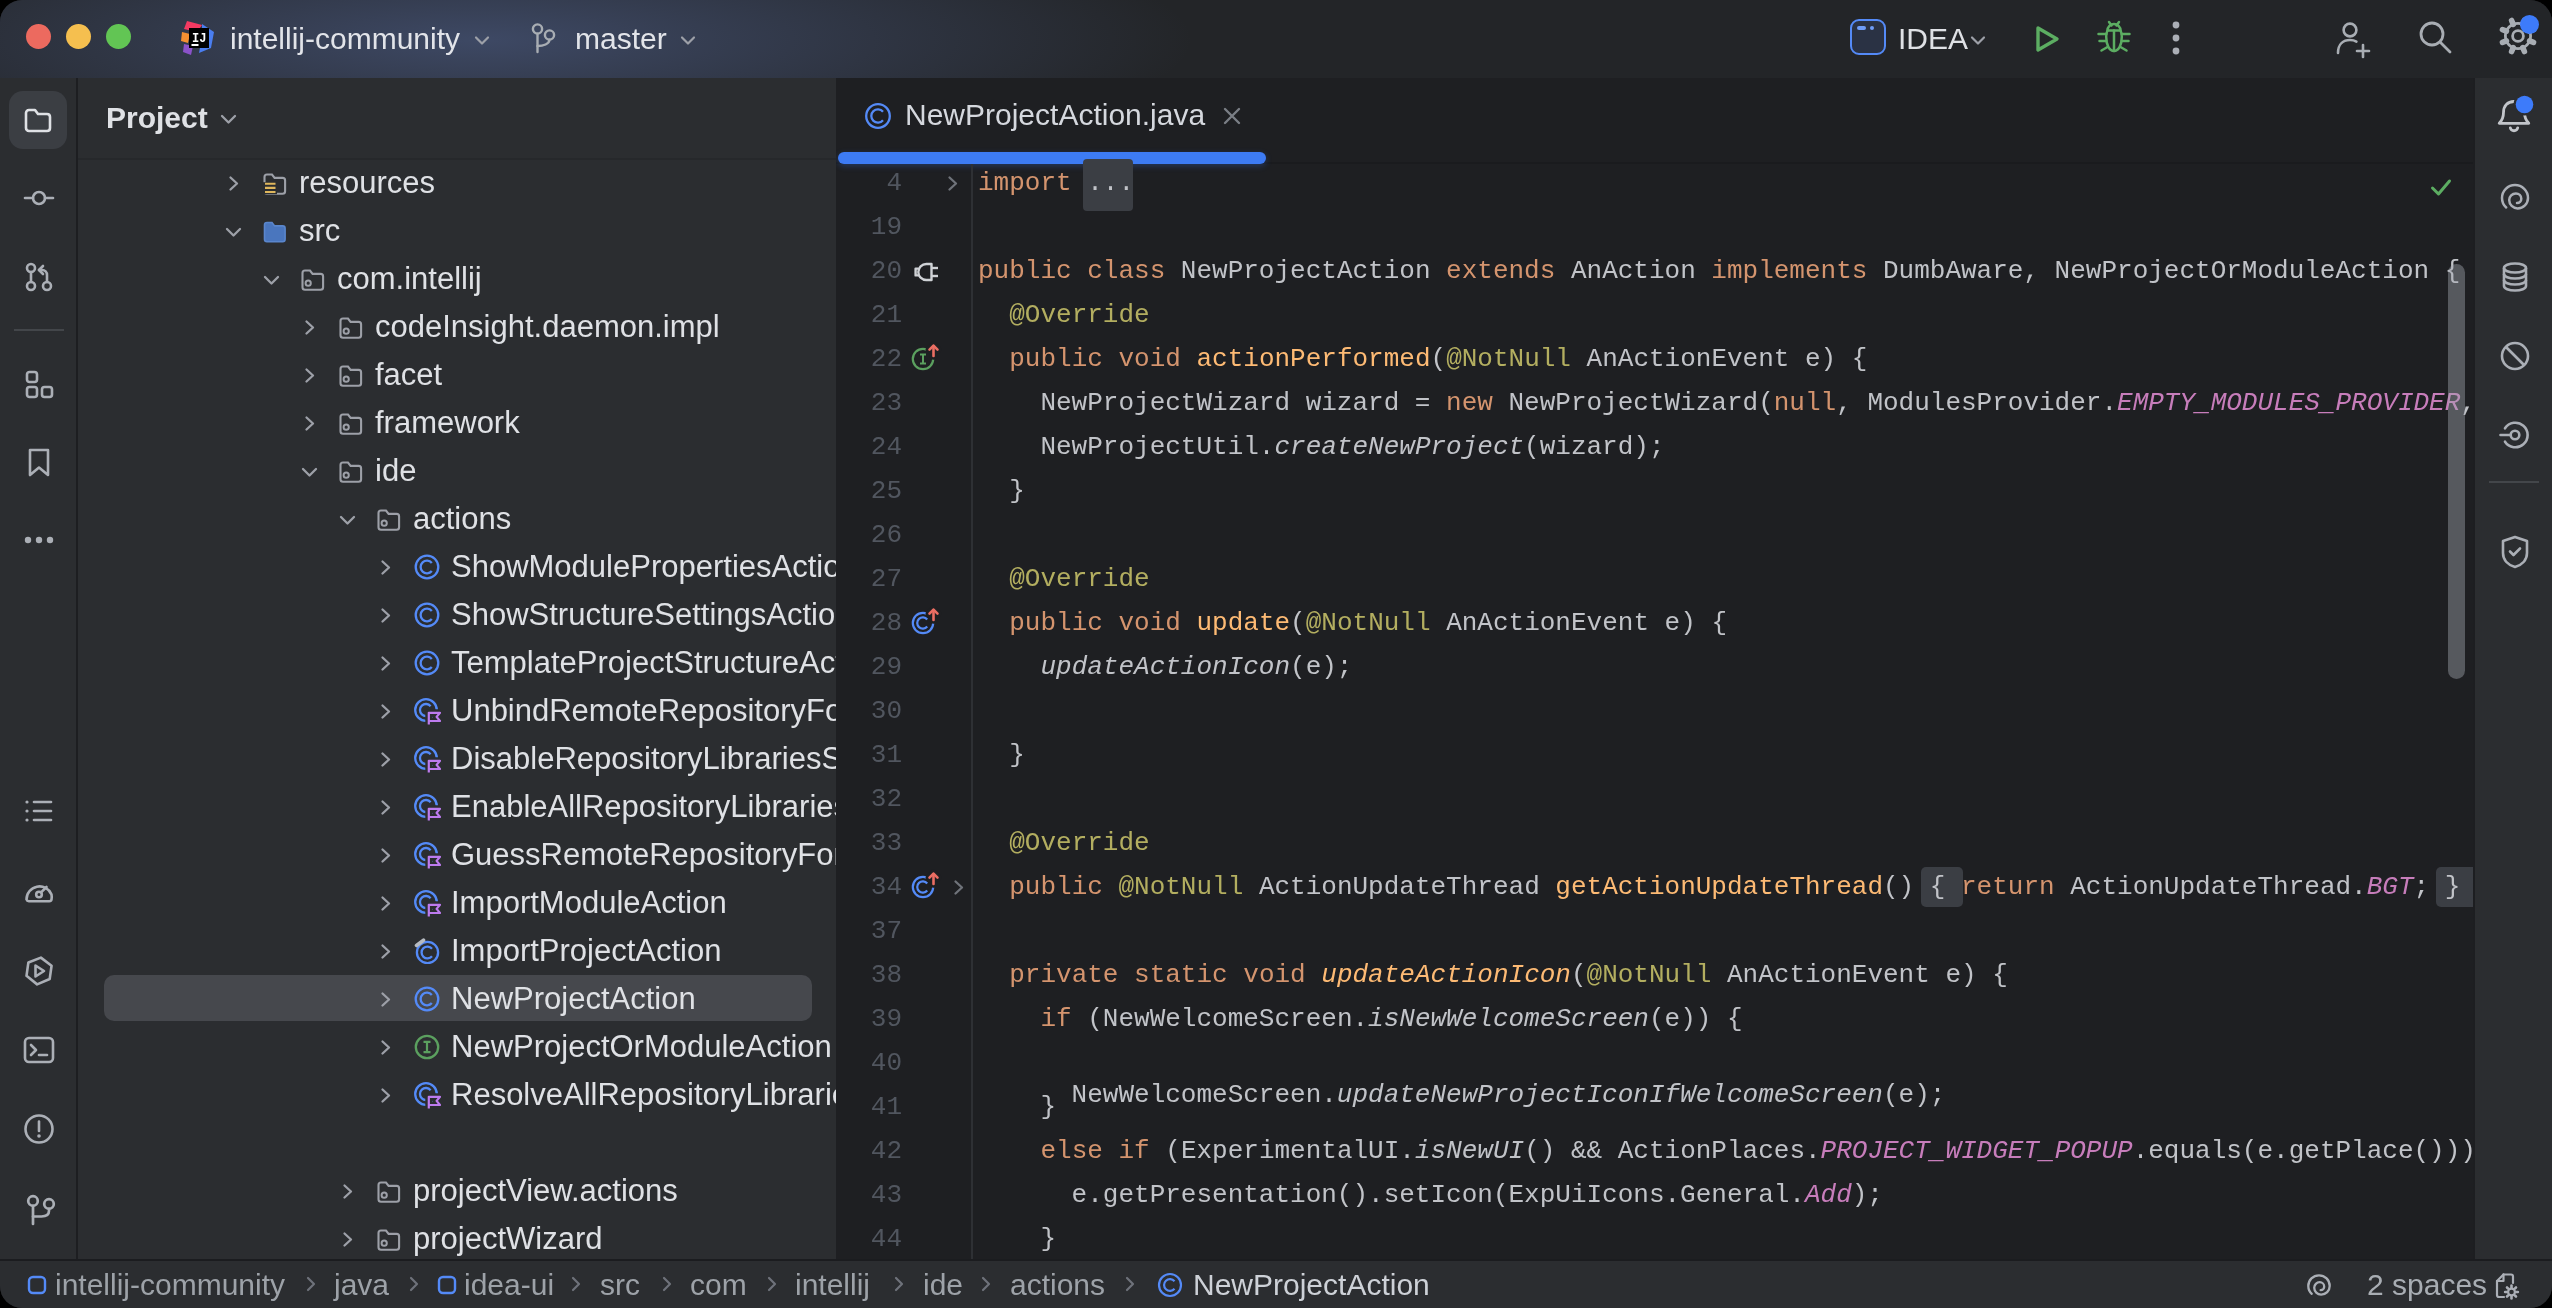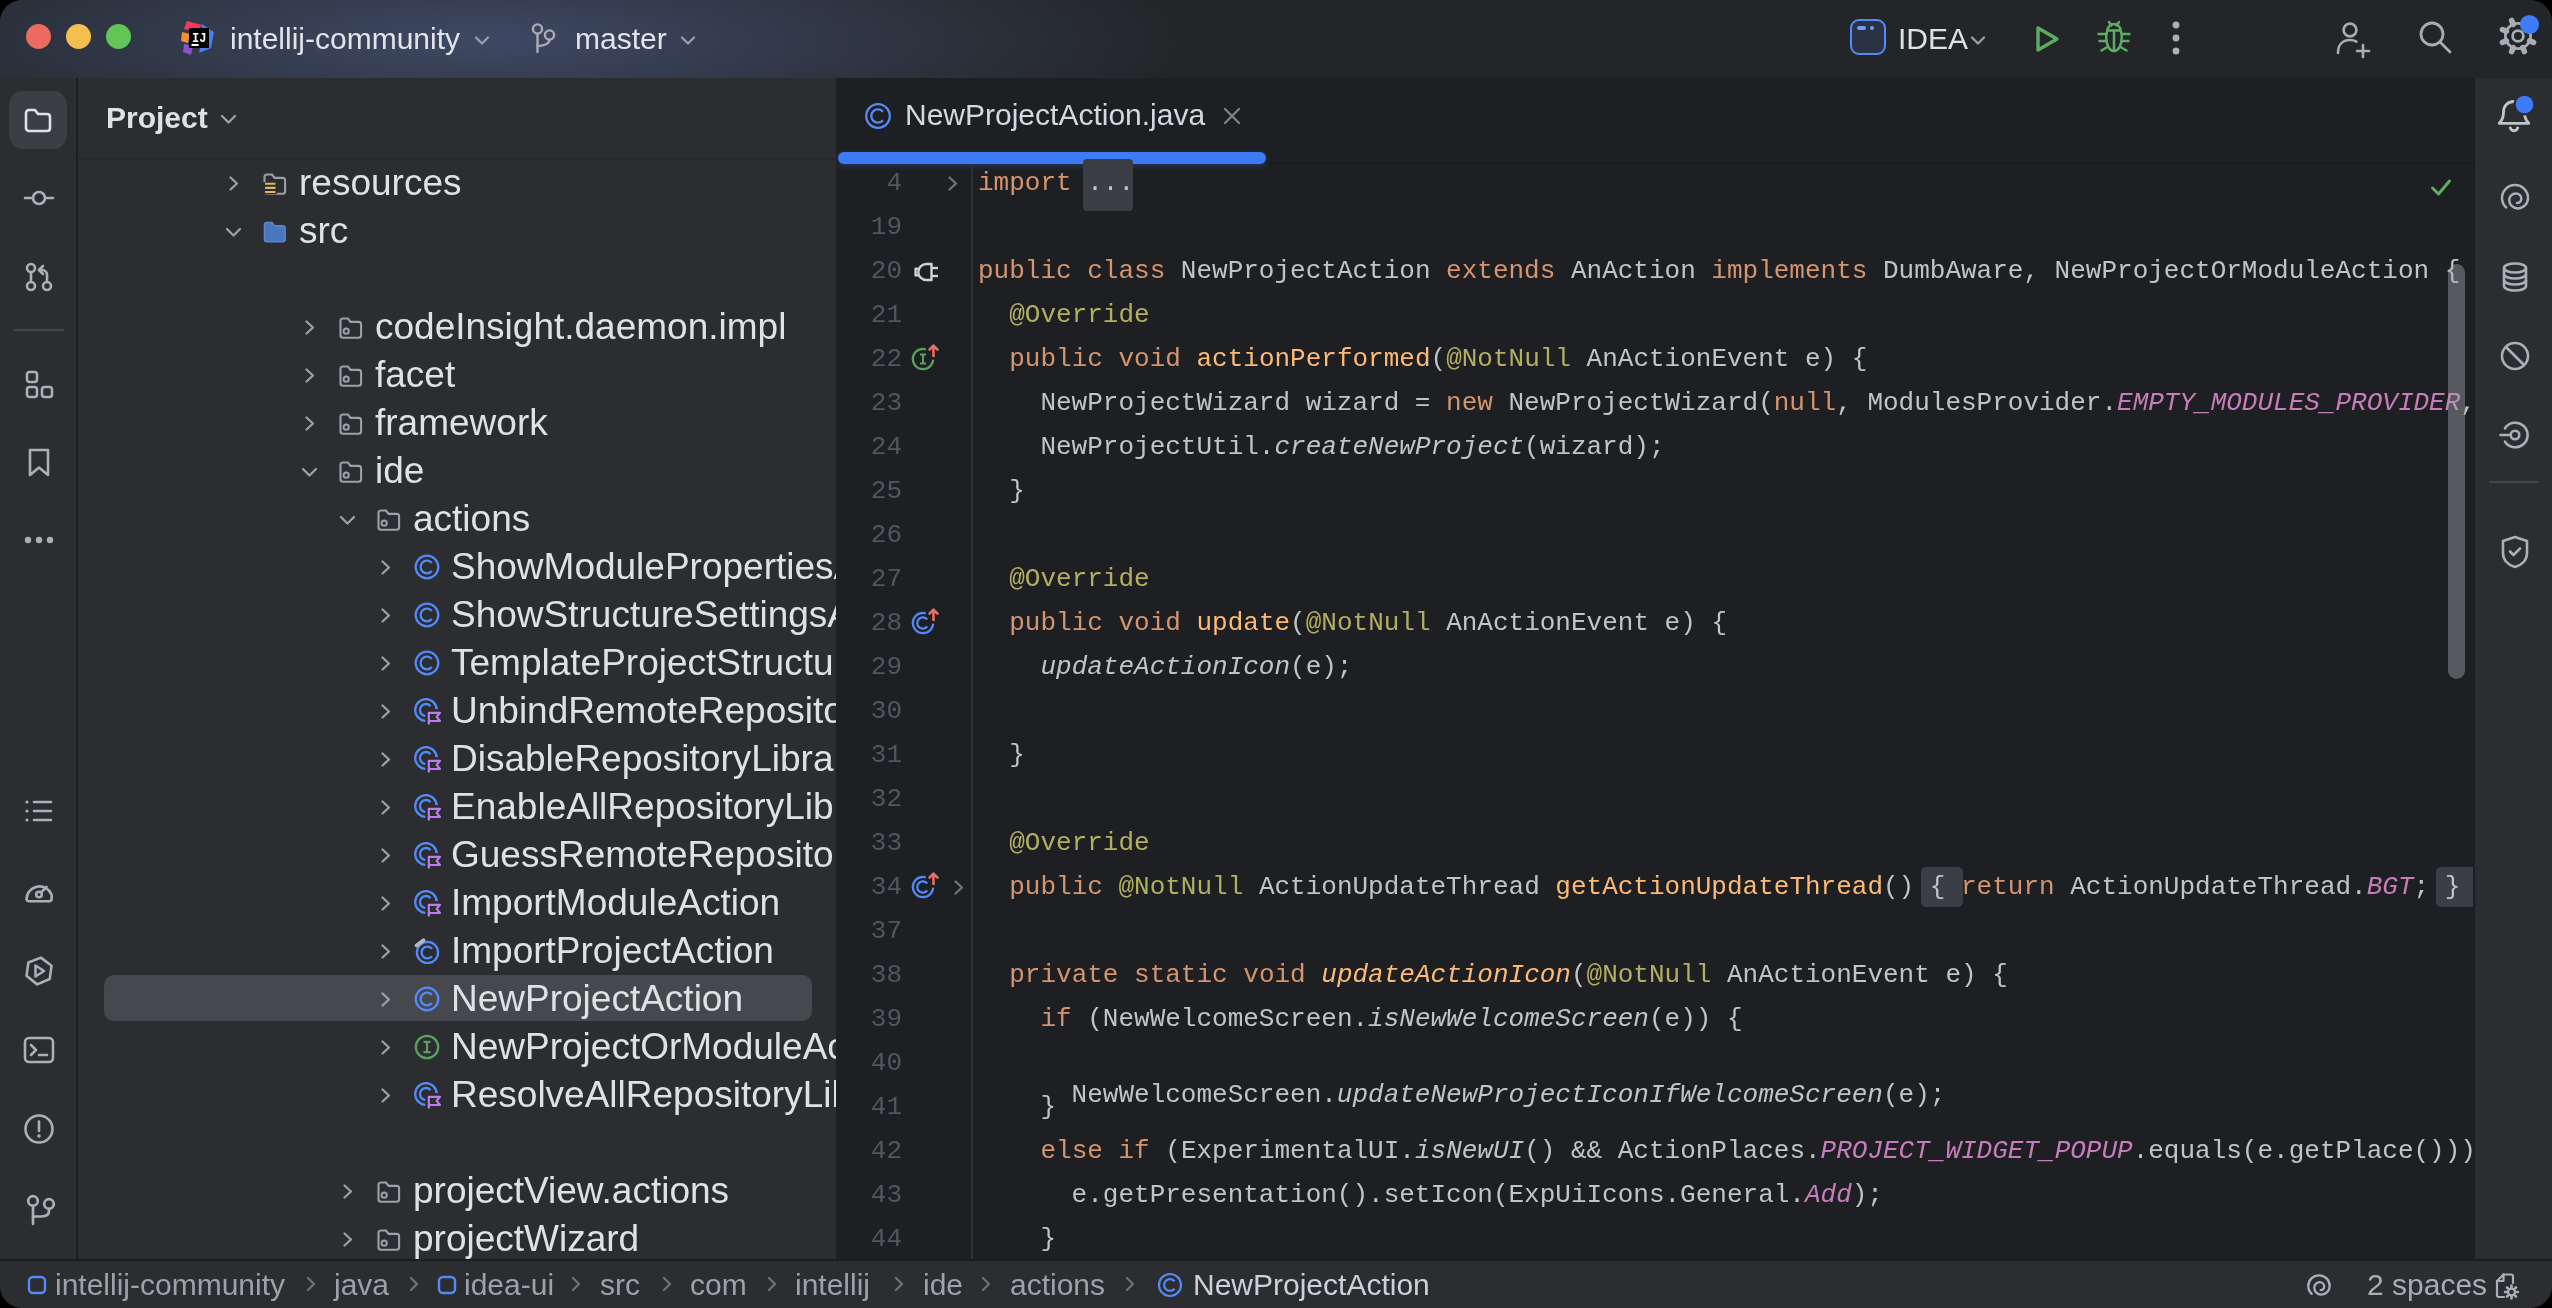--- a/index.html
+++ b/index.html
@@ -15,21 +15,21 @@
 #status{position:absolute;left:0;top:1259px;width:2552px;height:49px;background:#2B2D30;border-top:2px solid #1B1C1F;}
 .abs{position:absolute;}
 .ic{position:absolute;}
 svg{display:block}
 
 .tl{position:absolute;top:24px;width:25px;height:25px;border-radius:50%;}
 .tbtext{position:absolute;top:0;height:78px;line-height:78px;font-size:30px;color:#E2E4E9;}
 
 .hdrtxt{position:absolute;left:28px;top:0;height:80px;line-height:80px;font-size:30px;font-weight:700;color:#DFE1E5;}
 .row{position:absolute;left:0;width:758px;height:48px;}
-.lab{position:absolute;top:0;height:48px;line-height:48px;font-size:37px;color:#DFE1E5;white-space:pre;}
+.lab{position:absolute;top:0;height:48px;line-height:48px;font-size:31px;color:#DFE1E5;white-space:pre;}
 .sel{position:absolute;left:26px;top:897px;width:708px;height:46px;border-radius:10px;background:#46484D;}
 
 .ln{position:absolute;left:0;width:66px;height:44px;line-height:44px;text-align:right;font-family:"Liberation Mono",monospace;font-size:26px;color:#51565F;}
 .cl{position:absolute;left:142px;height:44px;line-height:44px;font-family:"Liberation Mono",monospace;font-size:26px;color:#C1C3C8;white-space:pre;}
 .k{color:#D4946E}
 .d{color:#fdba74}
 .a{color:#B3AE60}
 .cn{color:#C77DBB;font-style:italic}
 .st{font-style:italic}
 
@@ -241,20 +241,29 @@
   <span class="lab" style="left:221px">resources</span>
 </div>
 <div class="row" style="top:129px">
   <svg class="ic" style="left:143px;top:12px" width="25" height="25" viewBox="0 0 25 25">
           <use href="#chD"></use>
         </svg>
   <svg class="ic" style="left:184px;top:11px" width="26" height="26" viewBox="0 0 26 26">
           <use href="#fSrc"></use>
         </svg>
   <span class="lab" style="left:221px">src</span>
+</div>
+<div class="row" style="top:177px">
+  <svg class="ic" style="left:181px;top:12px" width="25" height="25" viewBox="0 0 25 25">
+          <use href="#chD"></use>
+        </svg>
+  <svg class="ic" style="left:222px;top:11px" width="26" height="26" viewBox="0 0 26 26">
+          <use href="#fPkg"></use>
+        </svg>
+  <span class="lab" style="left:259px">com.intellij</span>
 </div>
 <div class="row" style="top:225px">
   <svg class="ic" style="left:219px;top:12px" width="25" height="25" viewBox="0 0 25 25">
           <use href="#chR"></use>
         </svg>
   <svg class="ic" style="left:260px;top:11px" width="26" height="26" viewBox="0 0 26 26">
           <use href="#fPkg"></use>
         </svg>
   <span class="lab" style="left:297px">codeInsight.daemon.impl</span>
 </div>

